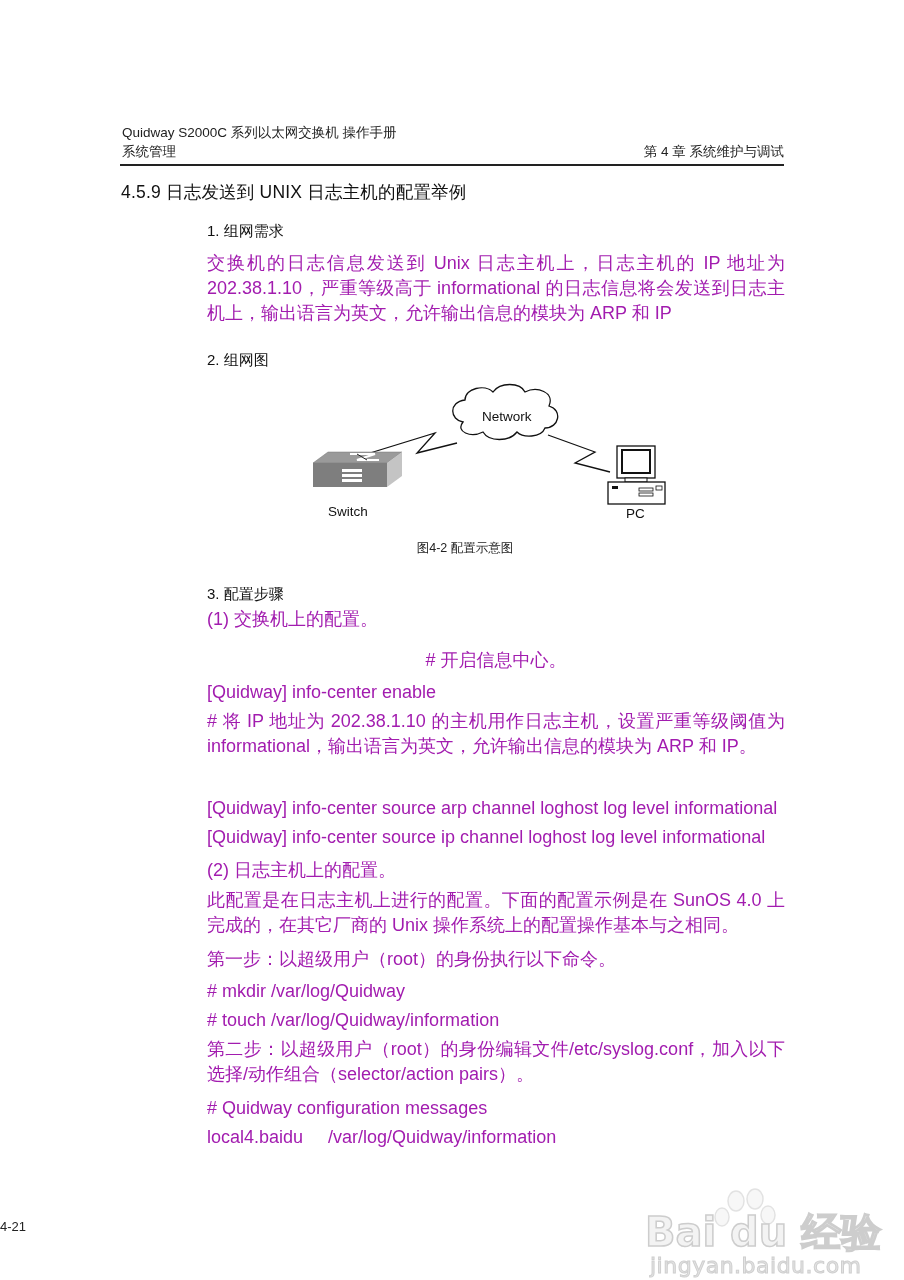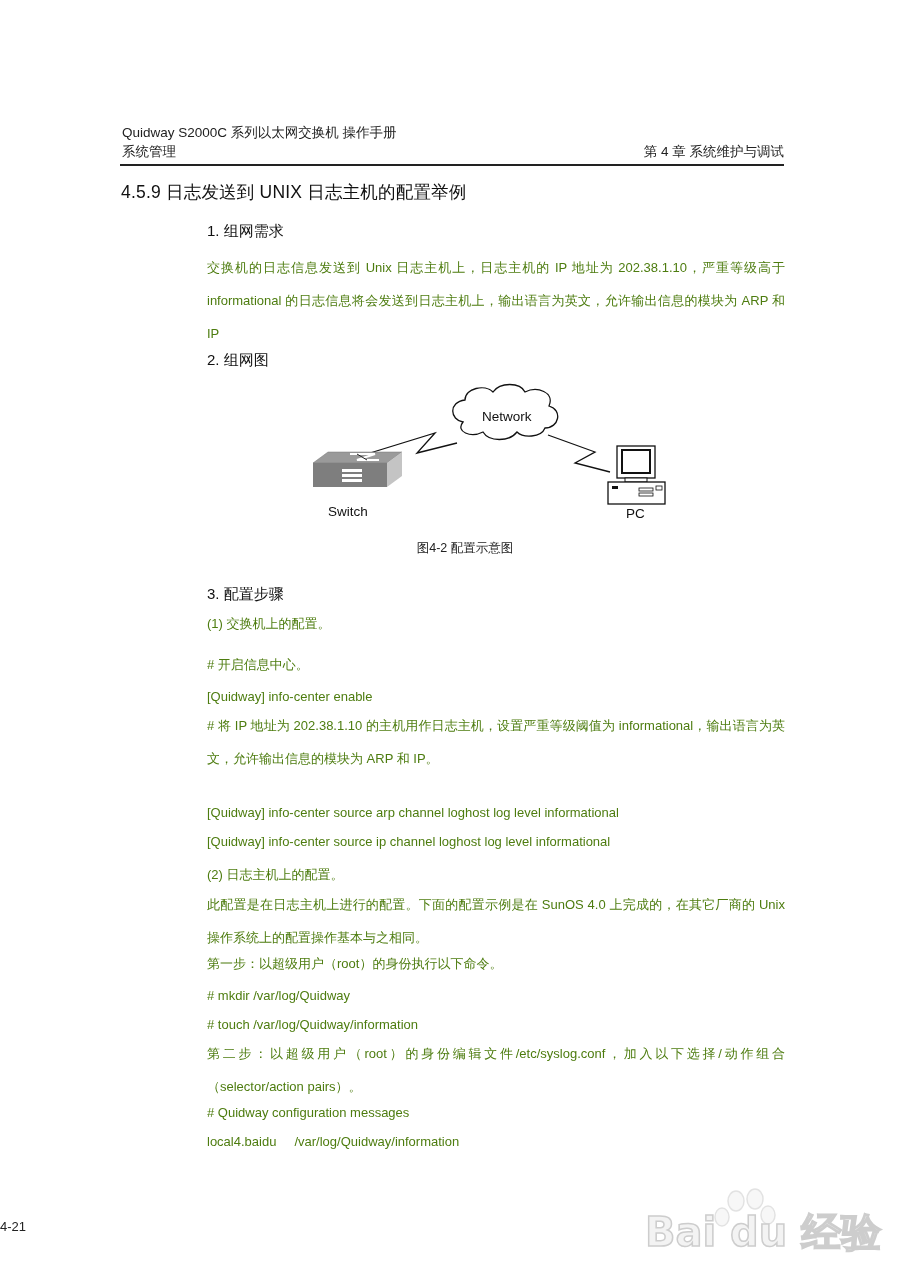--- a/index.html
+++ b/index.html
@@ -11,21 +11,21 @@
     .page { position: absolute; left: 0; top: 0; width: 904px; height: 1280px; margin-top: 40px; }
 
     
     .hdr-line1 { position: absolute; left: 122px; top: 84px; font-size: 13.5px; color: #222; }
     .hdr-line2-left { position: absolute; left: 122px; top: 103px; font-size: 13.5px; color: #222; }
     .hdr-line2-right { position: absolute; right: 120px; top: 103px; font-size: 13.5px; color: #222; }
     .hdr-rule { position: absolute; left: 120px; top: 124px; width: 664px; height: 2px; background: #222; }
 
     .section-title { position: absolute; left: 121px; top: 140px; font-size: 17.5px; color: #111; letter-spacing: 0.2px; }
 
-    .para { position: absolute; left: 207px; width: 578px; font-size: 13px; line-height: 33px; color: #4d7c0f; }
+    .para { position: absolute; left: 207px; width: 578px; font-size: 18px; line-height: 25px; color: #a21caf; }
     .justify { text-align: justify; text-align-last: left; }
 
     .h3 { position: absolute; left: 207px; font-size: 15px; color: #111; }
 
     
     .diagram { position: absolute; left: 305px; top: 340px; width: 370px; height: 150px; }
     .diagram svg { position: absolute; left: 0; top: 0; }
     .lbl { position: absolute; font-size: 13.5px; color: #111; text-align: right; }
     .caption { position: absolute; left: 0; width: 904px; top: 500px; text-align: center; font-size: 12.5px; color: #222; padding-left: 13px; }
 
@@ -90,21 +90,21 @@
     </svg>
     <div class="lbl" style="left:177px; top:29px;">Network</div>
     <div class="lbl" style="left:23px; top:124px;">Switch</div>
     <div class="lbl" style="left:321px; top:126px;">PC</div>
   </div>
   <div class="caption">图4-2  配置示意图</div>
 
   <div class="h3" style="top:545px;">3. 配置步骤</div>
 
   <div class="para" style="top:567px;">(1)    交换机上的配置。</div>
-  <div class="para" style="top:608px;"># 开启信息中心。</div>
+  <div class="para" style="top:608px;text-align:center;"># 开启信息中心。</div>
   <div class="para" style="top:640px;">[Quidway] info-center enable</div>
   <div class="para justify" style="top:669px;"># 将 IP 地址为 202.38.1.10 的主机用作日志主机，设置严重等级阈值为 informational，输出语言为英文，允许输出信息的模块为 ARP 和 IP。</div>
   <div class="para" style="top:756px;">[Quidway] info-center source arp channel loghost log level informational</div>
   <div class="para" style="top:785px;">[Quidway] info-center source ip channel loghost log level informational</div>
 
   <div class="para" style="top:818px;">(2)    日志主机上的配置。</div>
   <div class="para justify" style="top:848px;">此配置是在日志主机上进行的配置。下面的配置示例是在 SunOS 4.0 上完成的，在其它厂商的 Unix 操作系统上的配置操作基本与之相同。</div>
   <div class="para" style="top:907px;">第一步：以超级用户（root）的身份执行以下命令。</div>
   <div class="para" style="top:939px;"># mkdir /var/log/Quidway</div>
   <div class="para" style="top:968px;"># touch /var/log/Quidway/information</div>
@@ -114,14 +114,15 @@
 
   <div class="pagenum">4-21</div>
 
   <svg class="wm" viewBox="0 0 220 110">
     <ellipse cx="96" cy="16" rx="8" ry="10" fill="#f2f2f2" stroke="#cccccc" stroke-width="1.5"></ellipse>
     <ellipse cx="115" cy="14" rx="8" ry="10" fill="#f2f2f2" stroke="#cccccc" stroke-width="1.5"></ellipse>
     <ellipse cx="82" cy="32" rx="7" ry="9" fill="#f2f2f2" stroke="#cccccc" stroke-width="1.5"></ellipse>
     <ellipse cx="128" cy="30" rx="7" ry="9" fill="#f2f2f2" stroke="#cccccc" stroke-width="1.5"></ellipse>
   </svg>
   <div class="wm-brand">Bai du 经验</div>
+  <div class="wm-text">jingyan.baidu.com</div>
 
 </div>
 
 </body></html>

